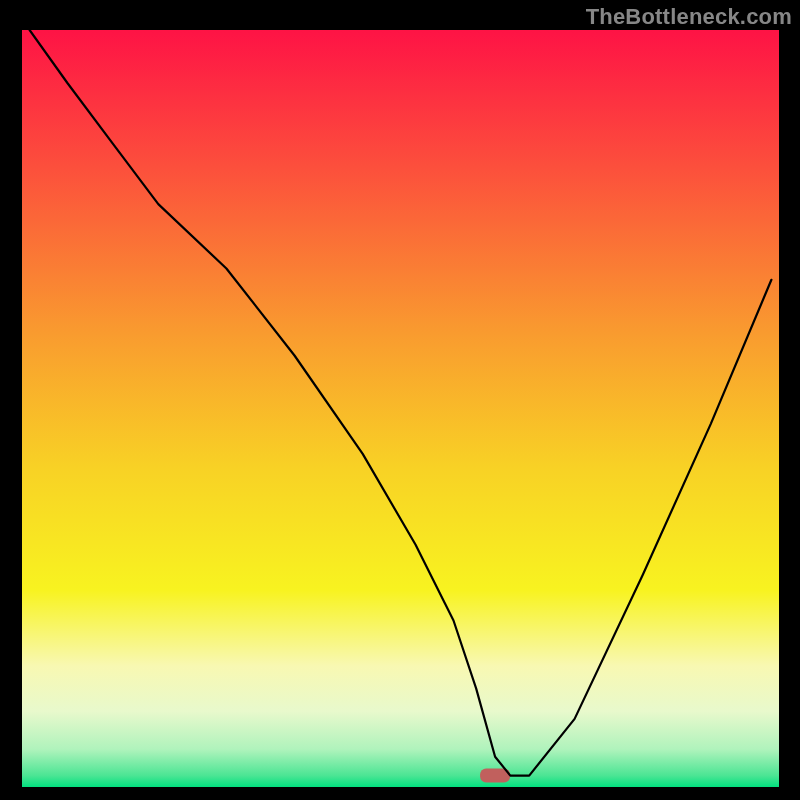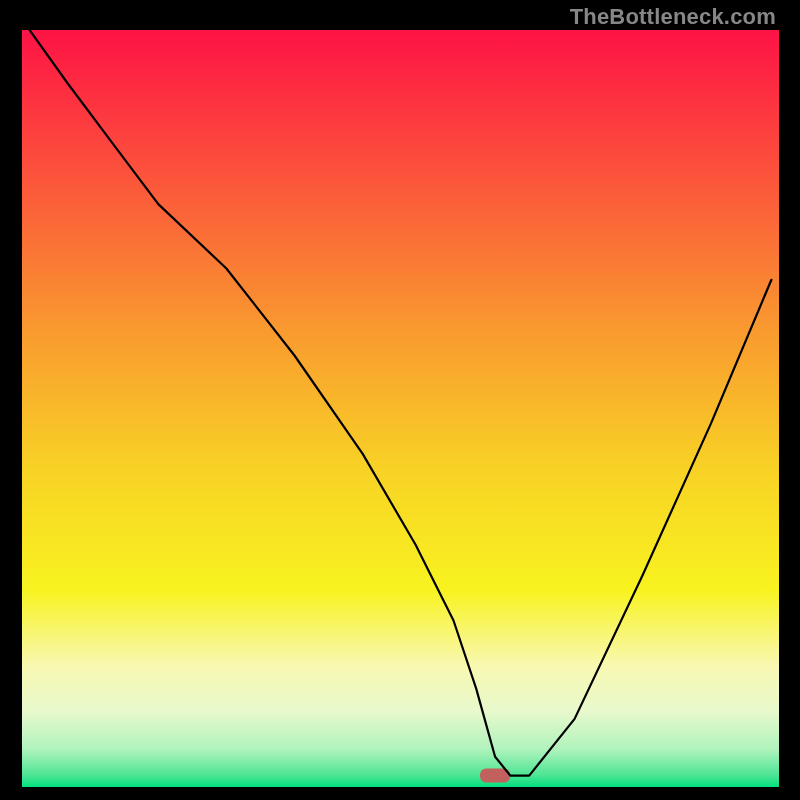--- a/index.html
+++ b/index.html
@@ -12,21 +12,21 @@
   }
   .frame {
     position: relative;
     width: 800px;
     height: 800px;
     background: #000;
   }
   .attribution {
     position: absolute;
     top: 4px;
-    right: 24px;
+    right: 8px;
     font-family: Arial, Helvetica, sans-serif;
     font-size: 22px;
     font-weight: bold;
     color: #878787;
     letter-spacing: 0.2px;
   }
   svg.plot {
     position: absolute;
     left: 22px;
     top: 30px;

